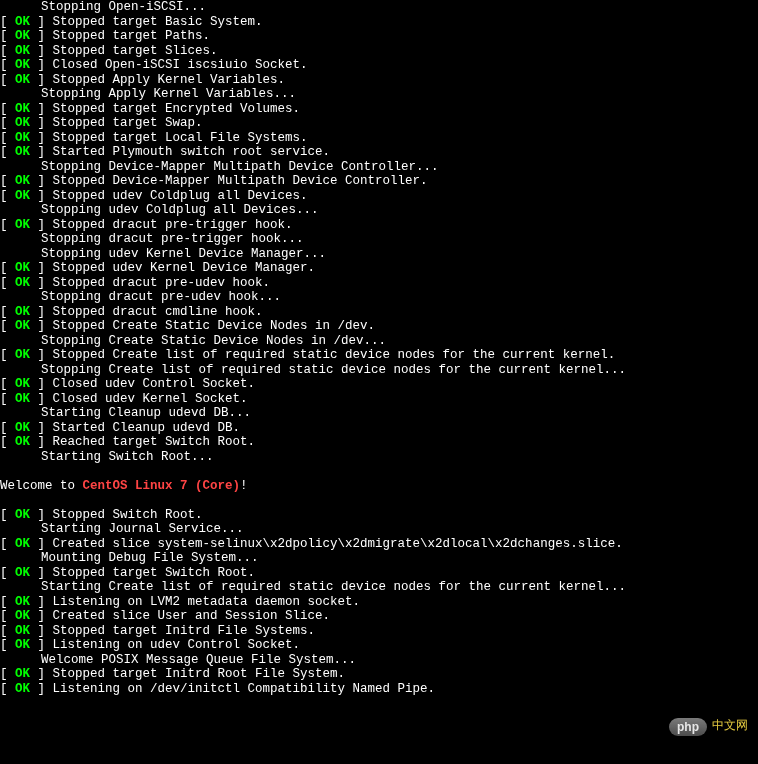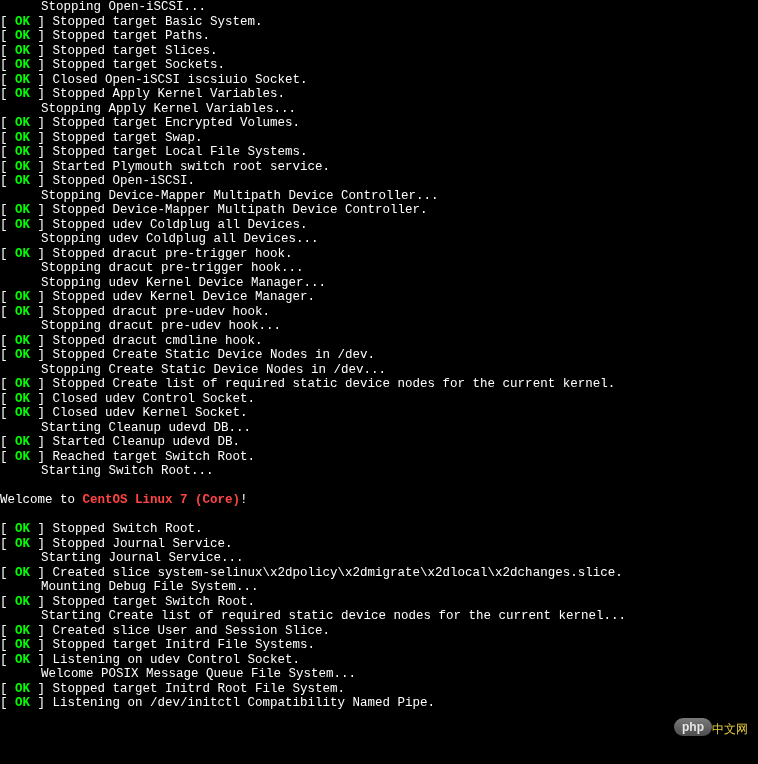--- a/index.html
+++ b/index.html
@@ -40,21 +40,22 @@
     }
     .distro {
       color: #ff4444;
       font-weight: bold;
     }
     .watermark {
       position: absolute;
       right: 10px;
       bottom: 28px;
       display: flex;
-      align-items: flex-end;
+      align-items: flex-start;
+      gap: 5px;
       opacity: 0.9;
     }
     .watermark-badge {
       background: linear-gradient(#888, #555);
       border-radius: 10px;
       padding: 2px 8px;
       color: #fff;
       font-family: Arial, sans-serif;
       font-size: 12px;
       font-weight: bold;
@@ -66,59 +67,58 @@
     }
   </style>
 </head>
 <body>
 
 <div id="terminal">
     <div class="line indent"><span class="msg">Stopping Open-iSCSI...</span></div>
     <div class="line"><span class="bracket">[  </span><span class="ok">OK</span><span class="bracket">  ] </span><span class="msg">Stopped target Basic System.</span></div>
     <div class="line"><span class="bracket">[  </span><span class="ok">OK</span><span class="bracket">  ] </span><span class="msg">Stopped target Paths.</span></div>
     <div class="line"><span class="bracket">[  </span><span class="ok">OK</span><span class="bracket">  ] </span><span class="msg">Stopped target Slices.</span></div>
-    <div class="line"><span class="bracket">[  </span><span class="ok">OK</span><span class="bracket">  ] </span><span class="msg">Stopped target Sockets.</span></div>
     <div class="line"><span class="bracket">[  </span><span class="ok">OK</span><span class="bracket">  ] </span><span class="msg">Closed Open-iSCSI iscsiuio Socket.</span></div>
     <div class="line"><span class="bracket">[  </span><span class="ok">OK</span><span class="bracket">  ] </span><span class="msg">Stopped Apply Kernel Variables.</span></div>
     <div class="line indent"><span class="msg">Stopping Apply Kernel Variables...</span></div>
     <div class="line"><span class="bracket">[  </span><span class="ok">OK</span><span class="bracket">  ] </span><span class="msg">Stopped target Encrypted Volumes.</span></div>
     <div class="line"><span class="bracket">[  </span><span class="ok">OK</span><span class="bracket">  ] </span><span class="msg">Stopped target Swap.</span></div>
     <div class="line"><span class="bracket">[  </span><span class="ok">OK</span><span class="bracket">  ] </span><span class="msg">Stopped target Local File Systems.</span></div>
     <div class="line"><span class="bracket">[  </span><span class="ok">OK</span><span class="bracket">  ] </span><span class="msg">Started Plymouth switch root service.</span></div>
-    <div class="line"><span class="bracket">[  </span><span class="ok">OK</span><span class="bracket">  ] </span><span class="msg">Stopped Open-iSCSI.</span></div>
     <div class="line indent"><span class="msg">Stopping Device-Mapper Multipath Device Controller...</span></div>
     <div class="line"><span class="bracket">[  </span><span class="ok">OK</span><span class="bracket">  ] </span><span class="msg">Stopped Device-Mapper Multipath Device Controller.</span></div>
     <div class="line"><span class="bracket">[  </span><span class="ok">OK</span><span class="bracket">  ] </span><span class="msg">Stopped udev Coldplug all Devices.</span></div>
     <div class="line indent"><span class="msg">Stopping udev Coldplug all Devices...</span></div>
     <div class="line"><span class="bracket">[  </span><span class="ok">OK</span><span class="bracket">  ] </span><span class="msg">Stopped dracut pre-trigger hook.</span></div>
     <div class="line indent"><span class="msg">Stopping dracut pre-trigger hook...</span></div>
     <div class="line indent"><span class="msg">Stopping udev Kernel Device Manager...</span></div>
     <div class="line"><span class="bracket">[  </span><span class="ok">OK</span><span class="bracket">  ] </span><span class="msg">Stopped udev Kernel Device Manager.</span></div>
     <div class="line"><span class="bracket">[  </span><span class="ok">OK</span><span class="bracket">  ] </span><span class="msg">Stopped dracut pre-udev hook.</span></div>
     <div class="line indent"><span class="msg">Stopping dracut pre-udev hook...</span></div>
     <div class="line"><span class="bracket">[  </span><span class="ok">OK</span><span class="bracket">  ] </span><span class="msg">Stopped dracut cmdline hook.</span></div>
     <div class="line"><span class="bracket">[  </span><span class="ok">OK</span><span class="bracket">  ] </span><span class="msg">Stopped Create Static Device Nodes in /dev.</span></div>
     <div class="line indent"><span class="msg">Stopping Create Static Device Nodes in /dev...</span></div>
     <div class="line"><span class="bracket">[  </span><span class="ok">OK</span><span class="bracket">  ] </span><span class="msg">Stopped Create list of required static device nodes for the current kernel.</span></div>
+    <div class="line indent"><span class="msg">Stopping Create list of required static device nodes for the current kernel...</span></div>
     <div class="line"><span class="bracket">[  </span><span class="ok">OK</span><span class="bracket">  ] </span><span class="msg">Closed udev Control Socket.</span></div>
     <div class="line"><span class="bracket">[  </span><span class="ok">OK</span><span class="bracket">  ] </span><span class="msg">Closed udev Kernel Socket.</span></div>
     <div class="line indent"><span class="msg">Starting Cleanup udevd DB...</span></div>
     <div class="line"><span class="bracket">[  </span><span class="ok">OK</span><span class="bracket">  ] </span><span class="msg">Started Cleanup udevd DB.</span></div>
     <div class="line"><span class="bracket">[  </span><span class="ok">OK</span><span class="bracket">  ] </span><span class="msg">Reached target Switch Root.</span></div>
     <div class="line indent"><span class="msg">Starting Switch Root...</span></div>
     <div class="line">&nbsp;</div>
     <div class="line"><span class="welcome">Welcome to </span><span class="distro">CentOS Linux 7 (Core)</span><span class="welcome">!</span></div>
     <div class="line">&nbsp;</div>
     <div class="line"><span class="bracket">[  </span><span class="ok">OK</span><span class="bracket">  ] </span><span class="msg">Stopped Switch Root.</span></div>
-    <div class="line"><span class="bracket">[  </span><span class="ok">OK</span><span class="bracket">  ] </span><span class="msg">Stopped Journal Service.</span></div>
     <div class="line indent"><span class="msg">Starting Journal Service...</span></div>
     <div class="line"><span class="bracket">[  </span><span class="ok">OK</span><span class="bracket">  ] </span><span class="msg">Created slice system-selinux\x2dpolicy\x2dmigrate\x2dlocal\x2dchanges.slice.</span></div>
     <div class="line indent"><span class="msg">Mounting Debug File System...</span></div>
     <div class="line"><span class="bracket">[  </span><span class="ok">OK</span><span class="bracket">  ] </span><span class="msg">Stopped target Switch Root.</span></div>
     <div class="line indent"><span class="msg">Starting Create list of required static device nodes for the current kernel...</span></div>
+    <div class="line"><span class="bracket">[  </span><span class="ok">OK</span><span class="bracket">  ] </span><span class="msg">Listening on LVM2 metadata daemon socket.</span></div>
     <div class="line"><span class="bracket">[  </span><span class="ok">OK</span><span class="bracket">  ] </span><span class="msg">Created slice User and Session Slice.</span></div>
     <div class="line"><span class="bracket">[  </span><span class="ok">OK</span><span class="bracket">  ] </span><span class="msg">Stopped target Initrd File Systems.</span></div>
     <div class="line"><span class="bracket">[  </span><span class="ok">OK</span><span class="bracket">  ] </span><span class="msg">Listening on udev Control Socket.</span></div>
     <div class="line indent"><span class="msg">Welcome POSIX Message Queue File System...</span></div>
     <div class="line"><span class="bracket">[  </span><span class="ok">OK</span><span class="bracket">  ] </span><span class="msg">Stopped target Initrd Root File System.</span></div>
     <div class="line"><span class="bracket">[  </span><span class="ok">OK</span><span class="bracket">  ] </span><span class="msg">Listening on /dev/initctl Compatibility Named Pipe.</span></div>
   </div>
 
 <div class="watermark">
   <span class="watermark-badge">php</span>

